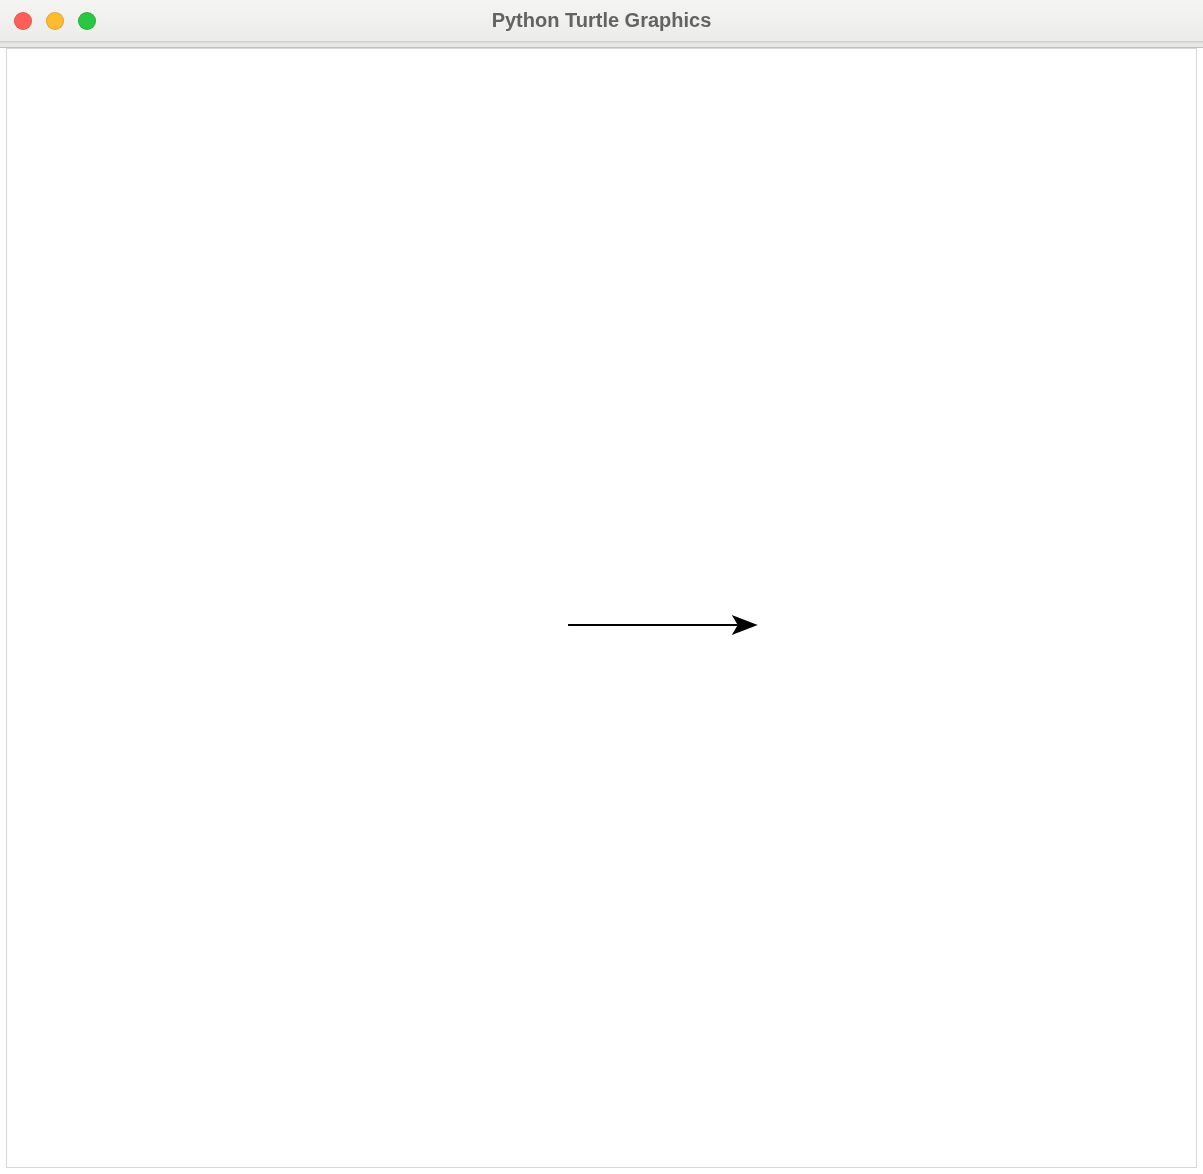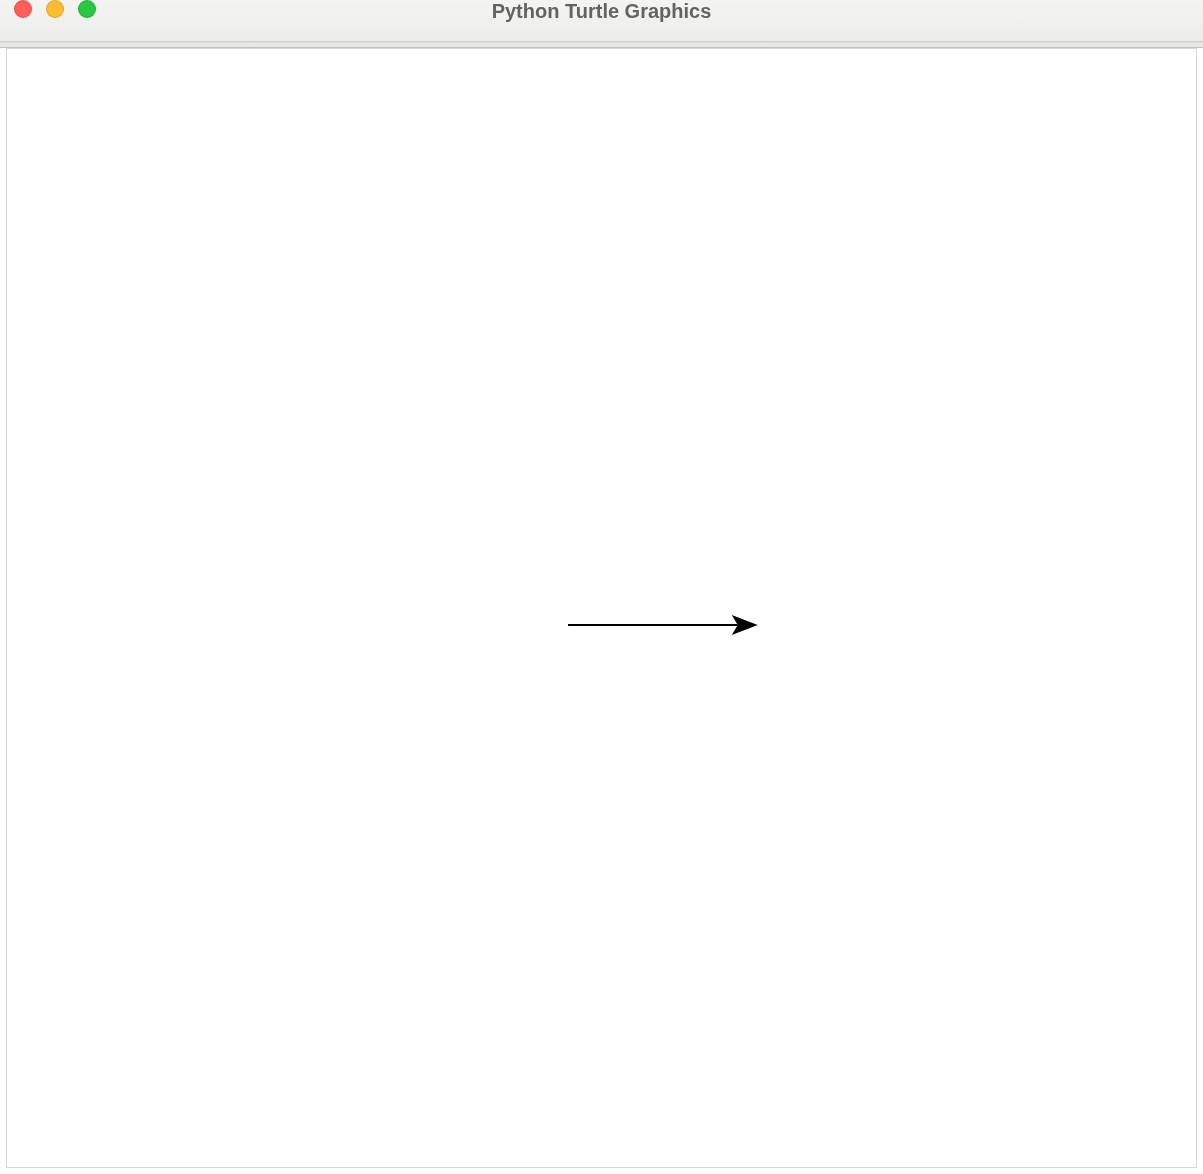--- a/index.html
+++ b/index.html
@@ -19,21 +19,21 @@
       height: 100%;
       display: flex;
       flex-direction: column;
       background: #ffffff;
     }
     .titlebar {
       height: 42px;
       background: linear-gradient(to bottom, #f4f4f2 0%, #ececea 100%);
       border-bottom: 1px solid #d0d0ce;
       display: flex;
-      align-items: flex-start;
+      align-items: center;
       position: relative;
       flex-shrink: 0;
     }
     .traffic-lights {
       display: flex;
       align-items: center;
       gap: 14px;
       padding-left: 14px;
     }
     .tl {

